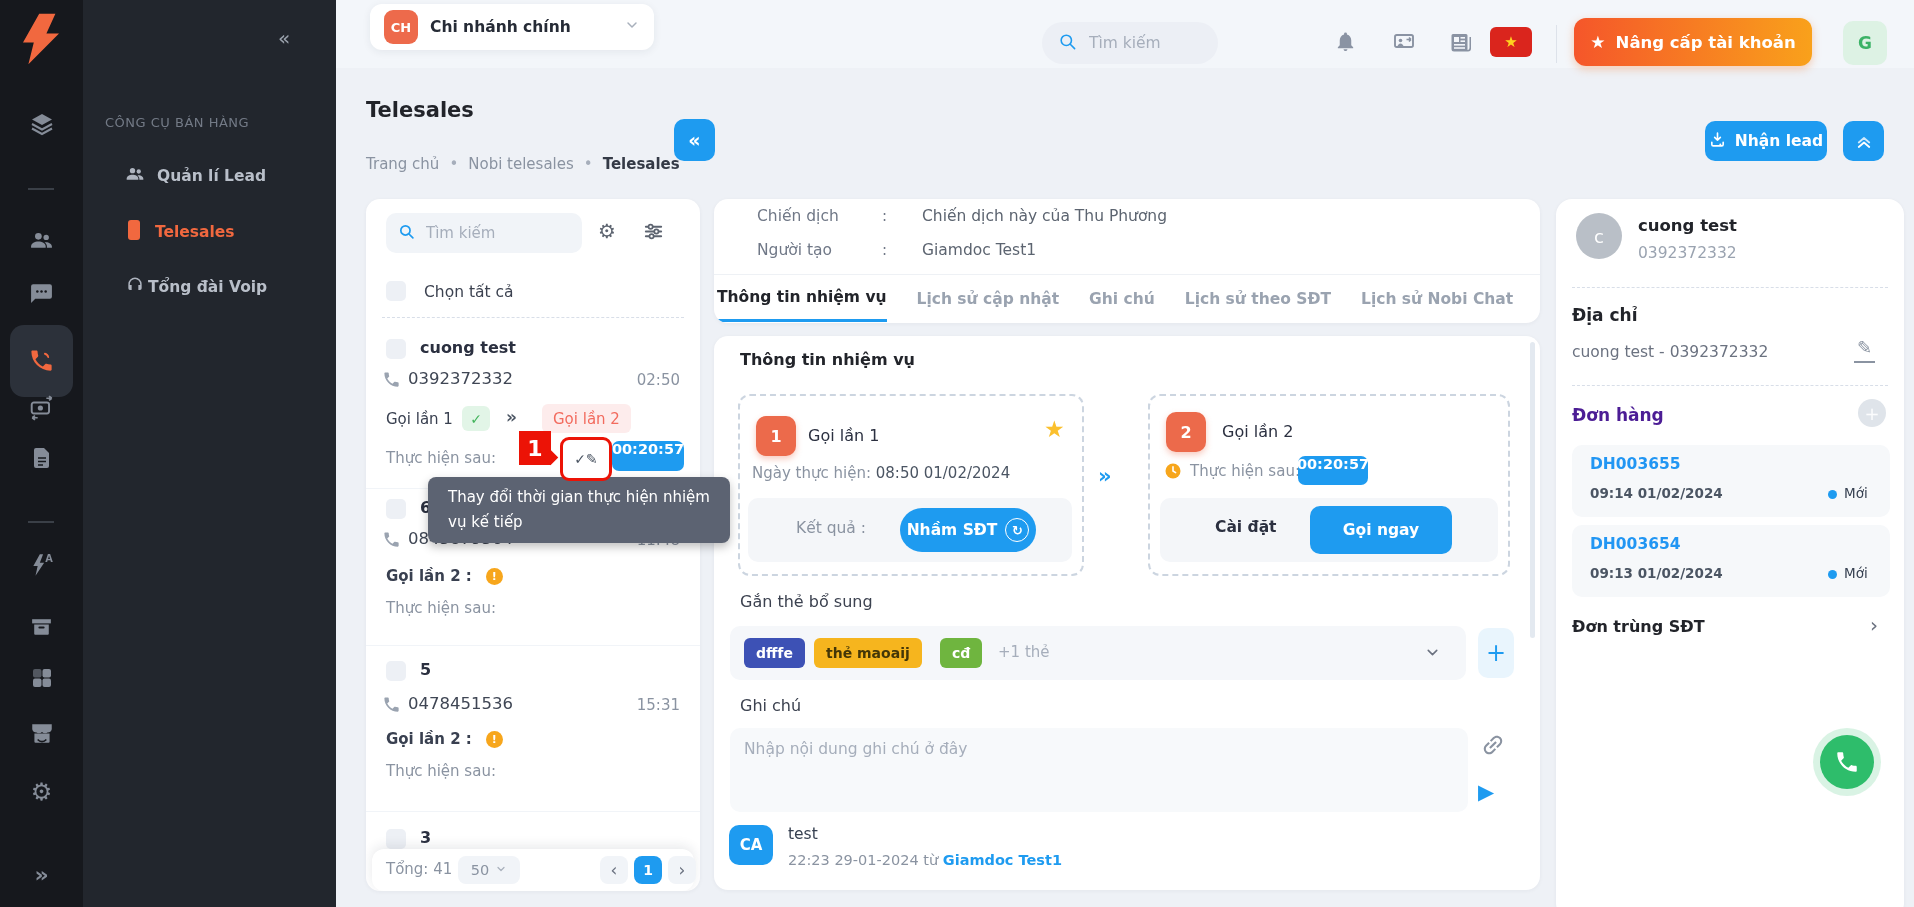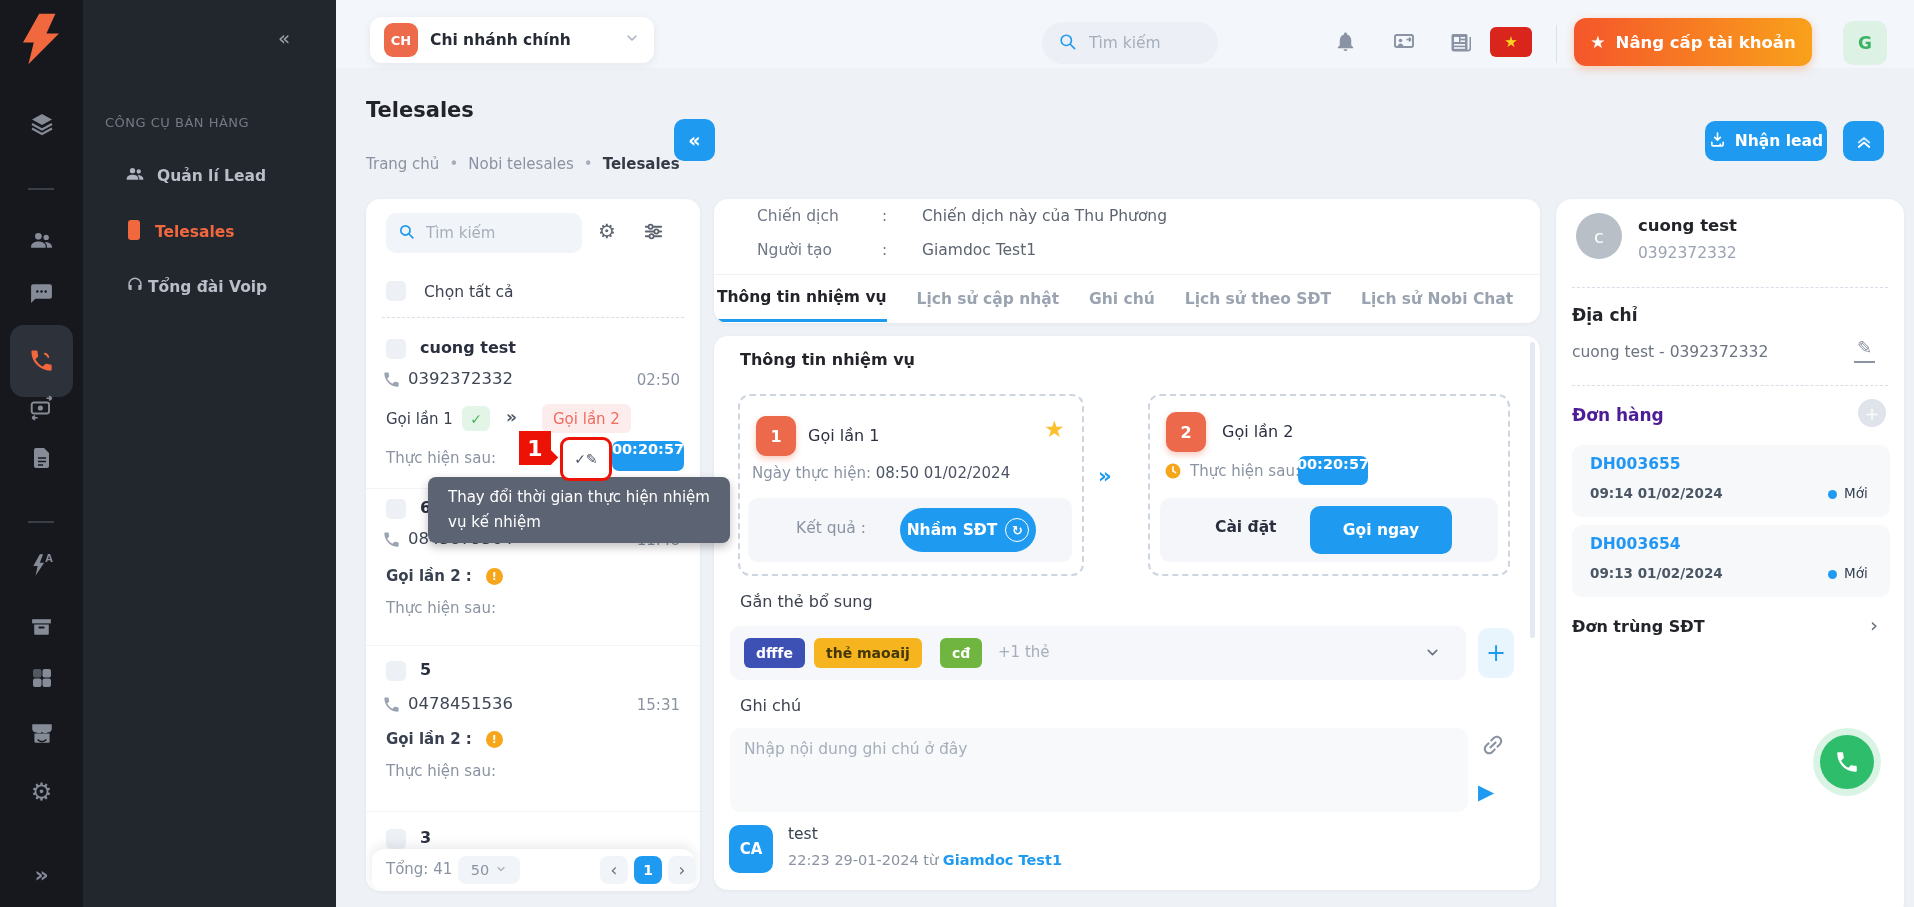--- a/index.html
+++ b/index.html
@@ -156,21 +156,21 @@
     <div class="abs flex" style="left:42px;top:275px;gap:3px">
       <span><svg width="20" height="20" viewBox="0 0 24 24" fill="#aeb4bf">
             <path d="M12 3a8 8 0 0 0-8 8v5a2 2 0 0 0 2 2h2v-6H5.8V11a6.2 6.2 0 0 1 12.4 0v1H16v6h2a2 2 0 0 0 2-2v-5a8 8 0 0 0-8-8z"></path>
           </svg></span>
       <span class="b" style="color:#b9bfc9;font-size:15.5px">Tổng đài Voip</span>
     </div>
 
   </div>
 
   <div class="abs" style="left:336px;top:0;width:1578px;height:68px;background:#f3f6fa"></div>
-  <div class="abs flex" style="left:370px;top:17px;width:284px;height:46px;background:#fff;border-radius:12px;box-shadow:0 2px 8px rgba(30,40,60,.07);padding:0 14px;gap:12px;box-sizing:border-box">
+  <div class="abs flex" style="left:370px;top:4px;width:284px;height:46px;background:#fff;border-radius:12px;box-shadow:0 2px 8px rgba(30,40,60,.07);padding:0 14px;gap:12px;box-sizing:border-box">
     <span class="flex" style="width:34px;height:34px;background:#ed6a4b;border-radius:9px;color:#fff;font-weight:bold;font-size:13px;justify-content:center">CH</span>
     <span class="b dark" style="font-size:15.5px">Chi nhánh chính</span>
     <span style="margin-left:auto"><svg width="16" height="16" viewBox="0 0 24 24">
           <path d="M6 9l6 6 6-6" stroke="#a8b0bc" stroke-width="2.2" fill="none" stroke-linecap="round" stroke-linejoin="round"></path>
         </svg></span>
   </div>
 
   <div class="abs flex" style="left:1042px;top:22px;width:176px;height:42px;background:#eceff5;border-radius:21px;padding:0 16px;gap:10px;box-sizing:border-box">
     <span><svg width="19" height="19" viewBox="0 0 24 24">
           <circle cx="10.5" cy="10.5" r="6.5" fill="none" stroke="#1e9bf0" stroke-width="2"></circle>
@@ -434,21 +434,21 @@
 
     <div class="abs" style="left:26px;top:360px;font-size:16px;color:#3c4250">Ghi chú</div>
     <textarea class="abs" style="left: 16px; top: 392px; width: 710px; height: 60px; background: rgb(247, 249, 251); border-radius: 10px; padding: 12px 14px; font-size: 15.5px; color: rgb(75, 85, 99);" placeholder="Nhập nội dung ghi chú ở đây"></textarea>
     <div class="abs" style="left:766px;top:396px">
       <svg width="26" height="26" viewBox="0 0 24 24" style="transform:rotate(-45deg)" fill="#8a93a1">
           <path d="M3.9 12c0-1.7 1.4-3.1 3.1-3.1h4V7H7c-2.8 0-5 2.2-5 5s2.2 5 5 5h4v-1.9H7c-1.7 0-3.1-1.4-3.1-3.1zM8 13h8v-2H8v2zm9-6h-4v1.9h4c1.7 0 3.1 1.4 3.1 3.1s-1.4 3.1-3.1 3.1h-4V17h4c2.8 0 5-2.2 5-5s-2.2-5-5-5z"></path>
         </svg>
     </div>
     <div class="abs blue" style="left:764px;top:444px;font-size:21px">▶</div>
 
-    <div class="abs flex" style="left:15px;top:489px;width:44px;height:48px;background:#1e9bf0;border-radius:10px;justify-content:center">
+    <div class="abs flex" style="left:15px;top:489px;width:44px;height:40px;background:#1e9bf0;border-radius:10px;justify-content:center">
       <span class="b" style="color:#fff;font-size:15px">CA</span>
     </div>
     <div class="abs" style="left:74px;top:489px;font-size:15.5px;color:#374151">test</div>
     <div class="abs" style="left:74px;top:516px;font-size:14.5px">
       <span class="gray">22:23 29-01-2024 từ</span>
       <span class="b blue">Giamdoc Test1</span>
     </div>
   </div>
 
   <div class="card" style="left:1556px;top:199px;width:348px;height:720px;border-radius:16px">
@@ -496,16 +496,16 @@
     <span>✓</span>
       <span>✎</span>
   </div>
   <div class="marker">
     <span>1</span>
     <span class="tri"></span>
   </div>
   <div class="tooltip">
     <span class="arr"></span>
     <div style="white-space:nowrap">Thay đổi thời gian thực hiện nhiệm</div>
-    <div style="white-space:nowrap">vụ kế nhiệm</div>
+    <div style="white-space:nowrap">vụ kế tiếp</div>
   </div>
 
 </div>
 
 </body></html>

